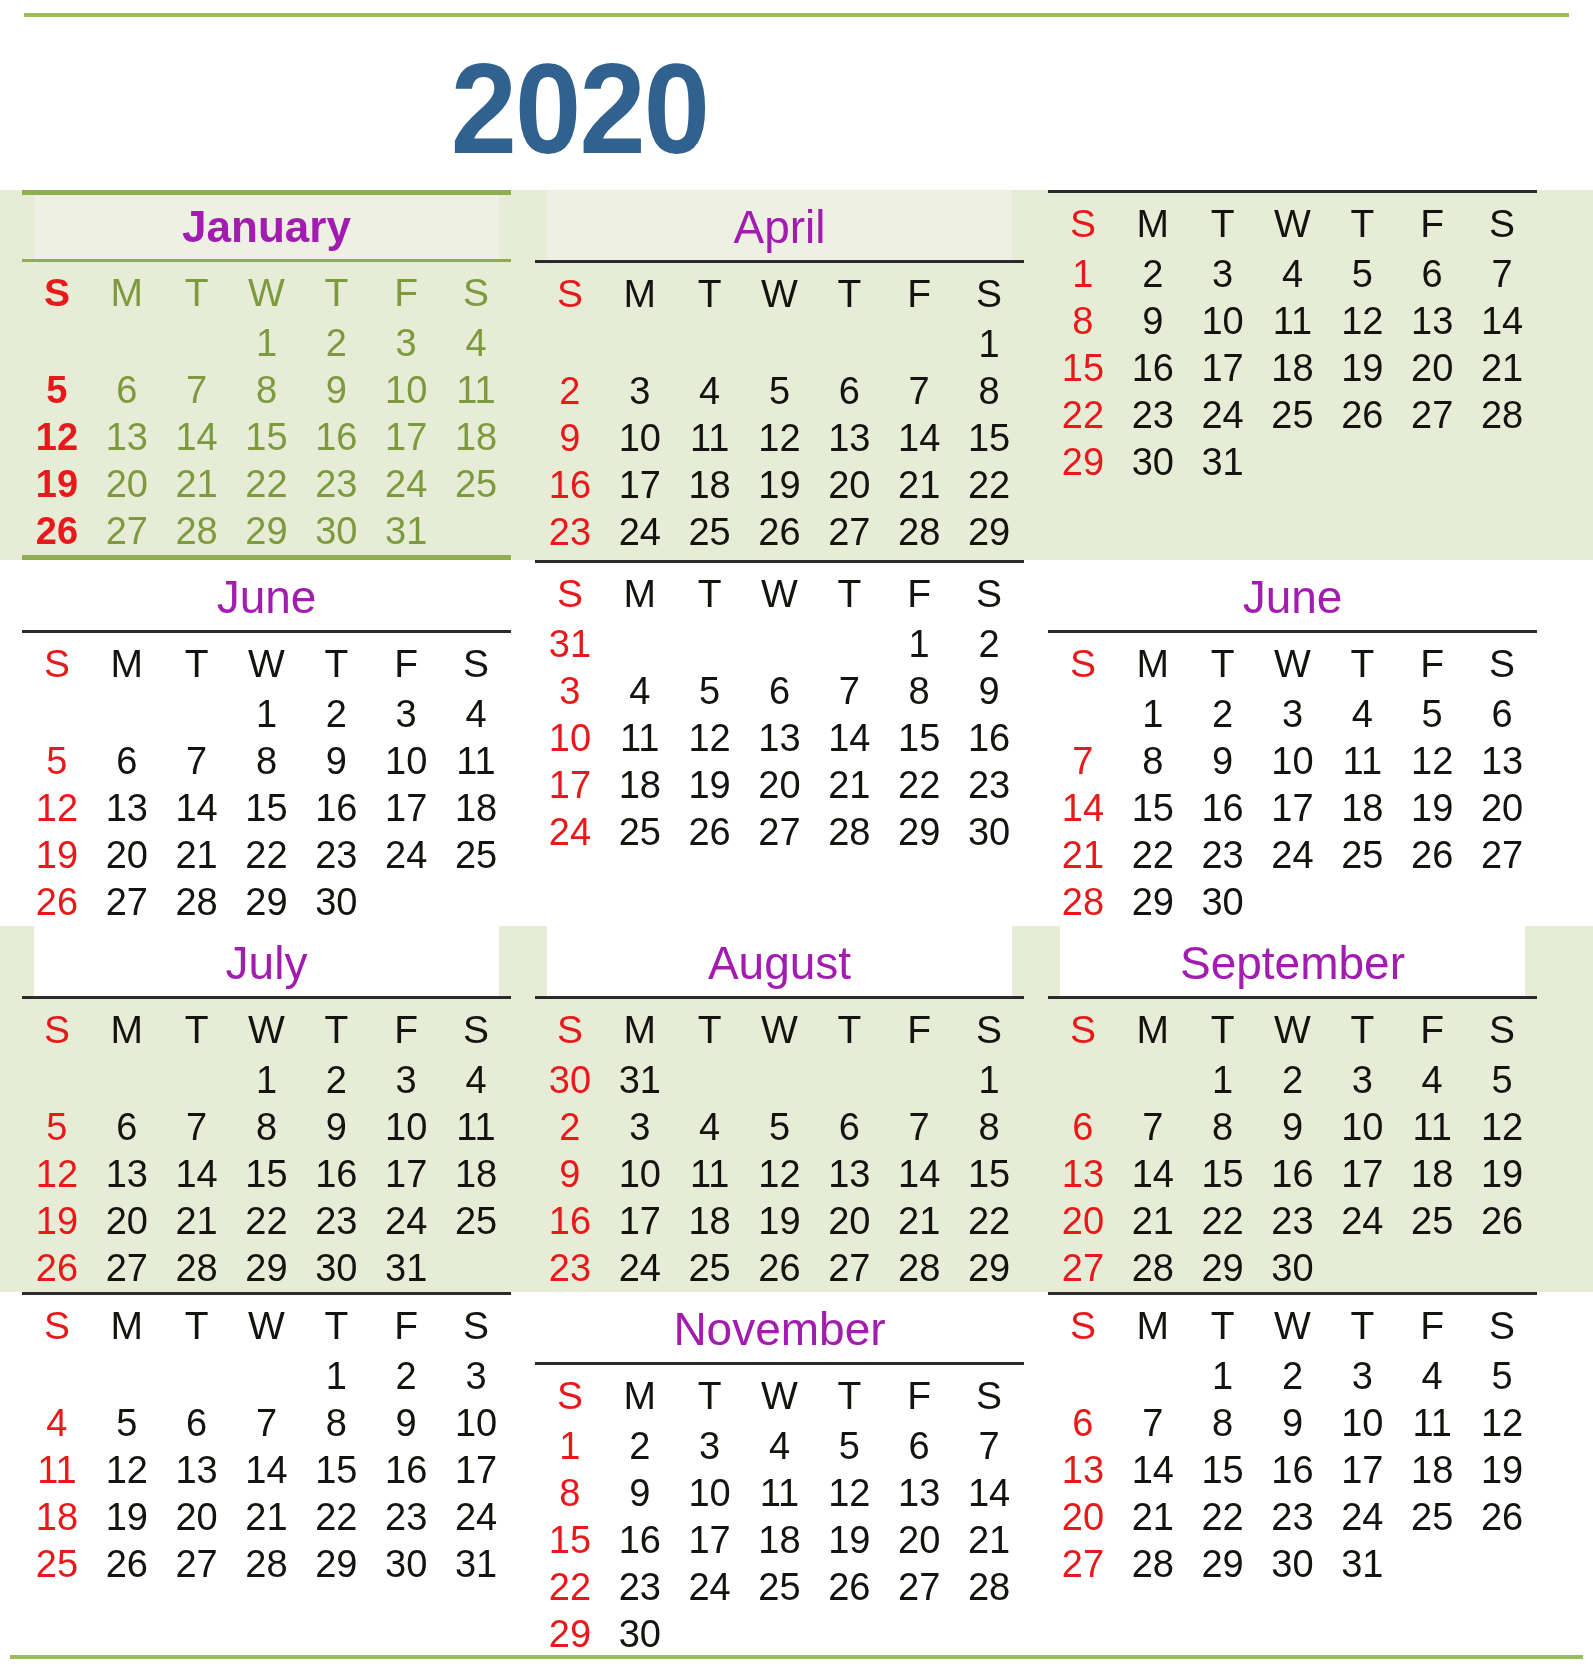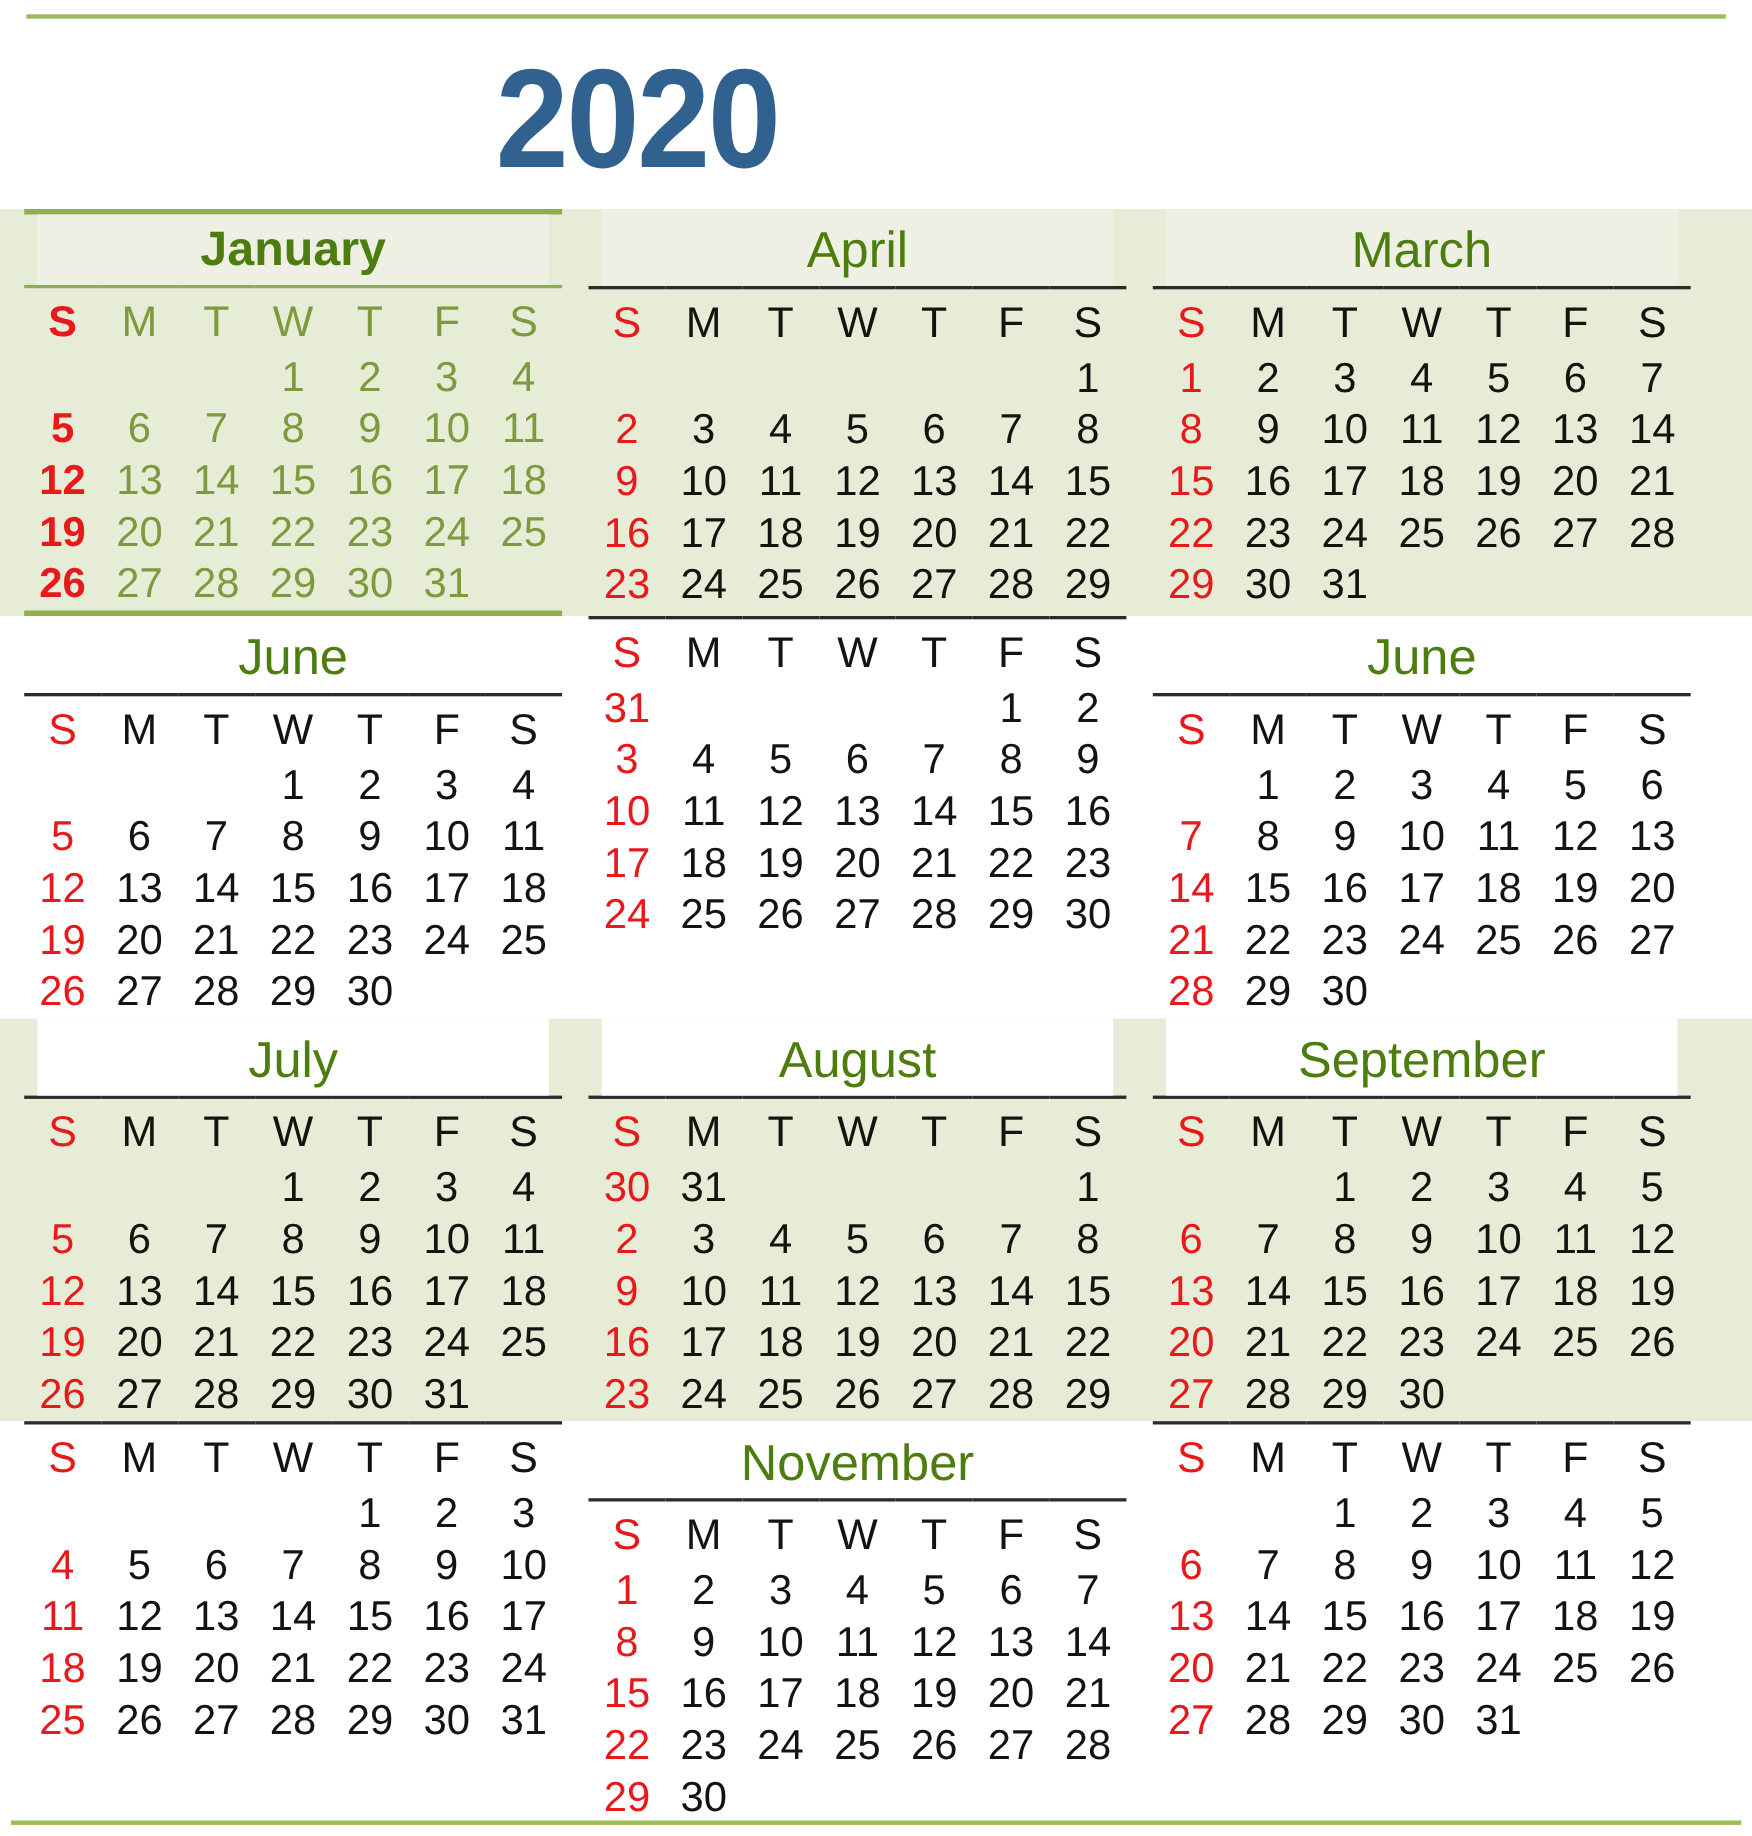--- a/index.html
+++ b/index.html
@@ -84,21 +84,21 @@
     width: 489px;
     box-sizing: border-box;
     position: relative;
   }
   .month + .month { margin-left: 24px; }
 
   
   .m-title {
     text-align: center;
     font-size: 46px;
-    color: #4d7c0f;
+    color: #a21caf;
     line-height: 1.0;
     padding-top: 14px;
     padding-bottom: 10px;
     position: relative;
     z-index: 2;
   }
   
   .band.tinted.title-plaque .m-title::before {
     content: "";
     position: absolute;
@@ -290,21 +290,20 @@
                 <td>25</td>
                 <td>26</td>
                 <td>27</td>
                 <td>28</td>
                 <td>29</td>
               </tr>
             </tbody>
           </table>
       </div>
       <div class="month">
-        <div class="m-title">March</div>
         <table class="cal">
             <thead>
               <tr>
                 <th class="sun">S</th>
                 <th>M</th>
                 <th>T</th>
                 <th>W</th>
                 <th>T</th>
                 <th>F</th>
                 <th>S</th>

